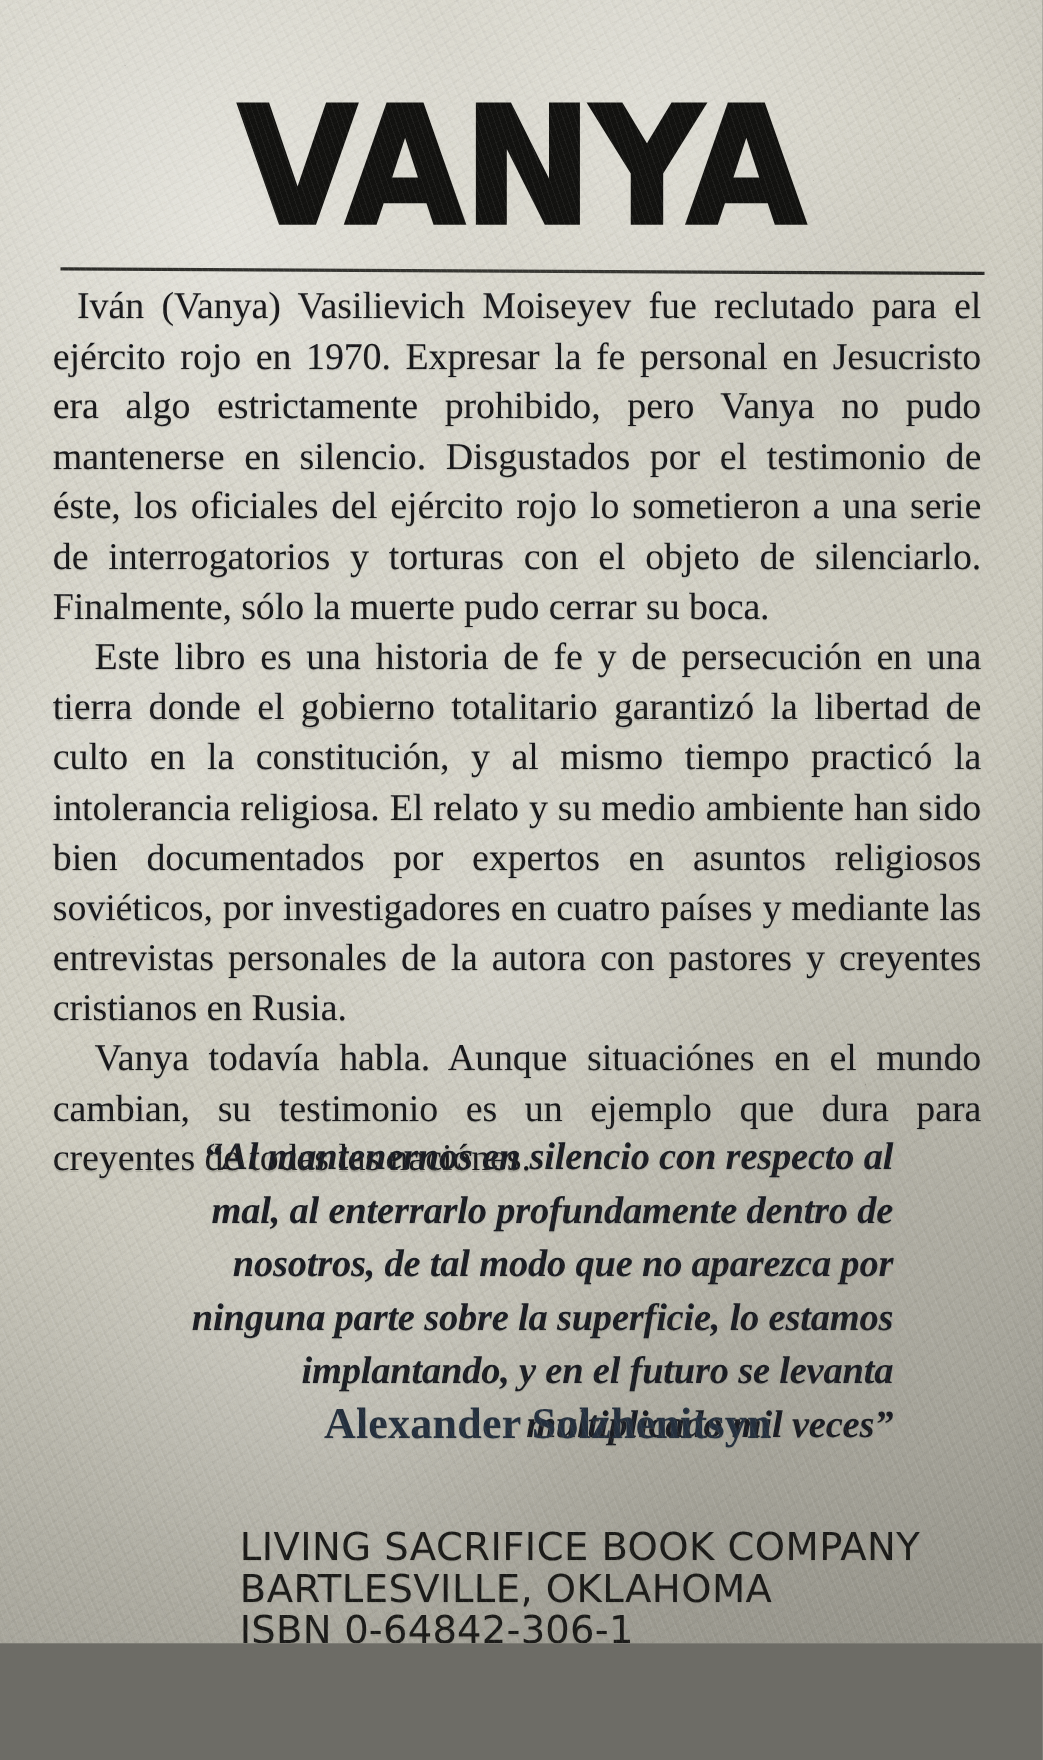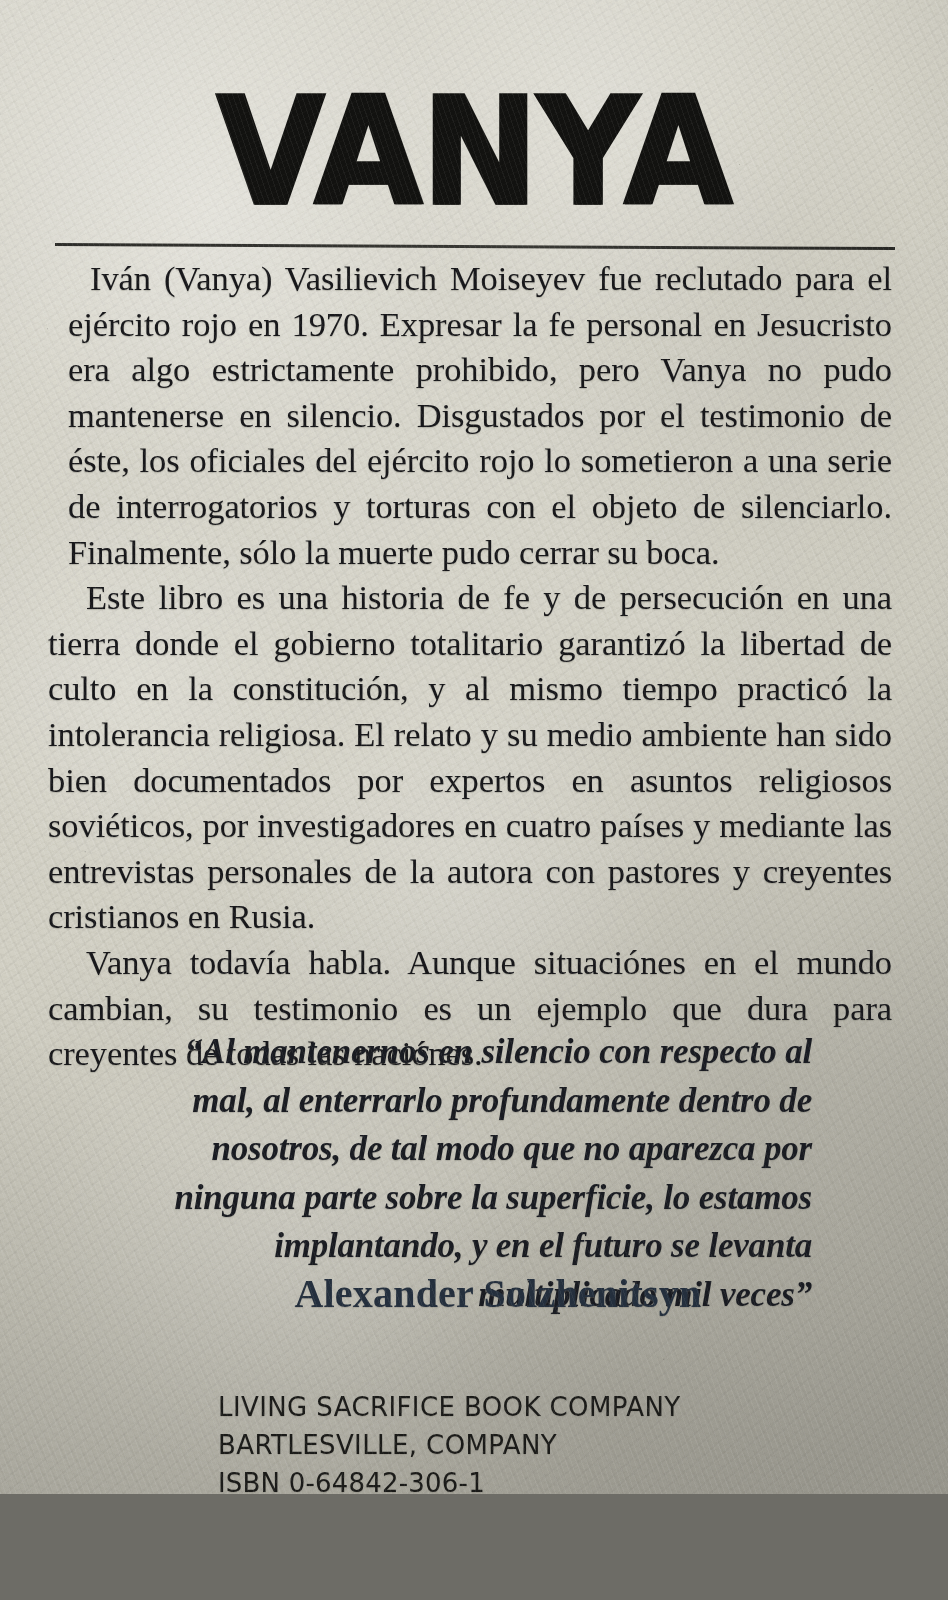--- a/index.html
+++ b/index.html
@@ -144,21 +144,21 @@
     margin: 0;
     text-align: justify;
     text-justify: inter-word;
     font-size: 34.5px;
     line-height: 45.6px;
     color: #17171a;
     text-indent: 38px;
     letter-spacing: -0.1px;
     text-shadow: 0 1px 1px rgba(110,108,98,.35);
   }
-  .para:first-child { text-indent: 22px; margin-left: 20px; }
+  .para:first-child { text-indent: 22px; }
 
   .quote-block {
     position: absolute;
     top: 1028px;
     left: 122px;
     width: 690px;
   }
 
   .quote {
     margin: 0;
@@ -189,21 +189,21 @@
 
   .publisher {
     position: absolute;
     top: 1388px;
     left: 218px;
     font-family: "DejaVu Sans", "Liberation Sans", sans-serif;
     color: #1a1a18;
     text-shadow: 0 1px 1px rgba(118,116,106,.3);
   }
   .pub-line {
-    font-size: 26px;
+    font-size: 35px;
     line-height: 38px;
     letter-spacing: .4px;
     white-space: nowrap;
   }
   .pub-line.isbn { letter-spacing: .2px; }
 
   
   .grain-over {
     position: absolute;
     inset: 0;
@@ -244,20 +244,20 @@
     </div>
 
     <div class="quote-block">
       <p class="quote">“Al mantenernos en silencio con respecto al mal, al enterrarlo profundamente dentro de nosotros, de tal modo que no aparezca por ninguna parte sobre la superficie, lo estamos implantando, y en el futuro se levanta multiplicado mil veces”</p>
     </div>
 
     <div class="attribution">Alexander Solzhenitsyn</div>
 
     <div class="publisher">
       <div class="pub-line">LIVING SACRIFICE BOOK COMPANY</div>
-      <div class="pub-line">BARTLESVILLE, COMPANY</div>
+      <div class="pub-line">BARTLESVILLE, OKLAHOMA</div>
       <div class="pub-line isbn">ISBN 0-64842-306-1</div>
     </div>
 
   </div>
 
   <div class="grain-over"></div>
 </div>
 
 </body></html>

